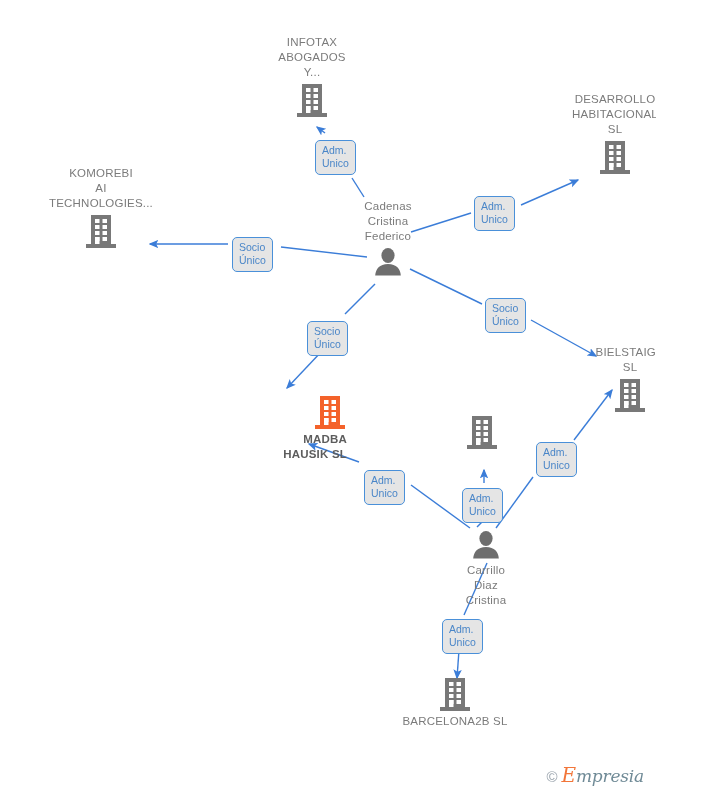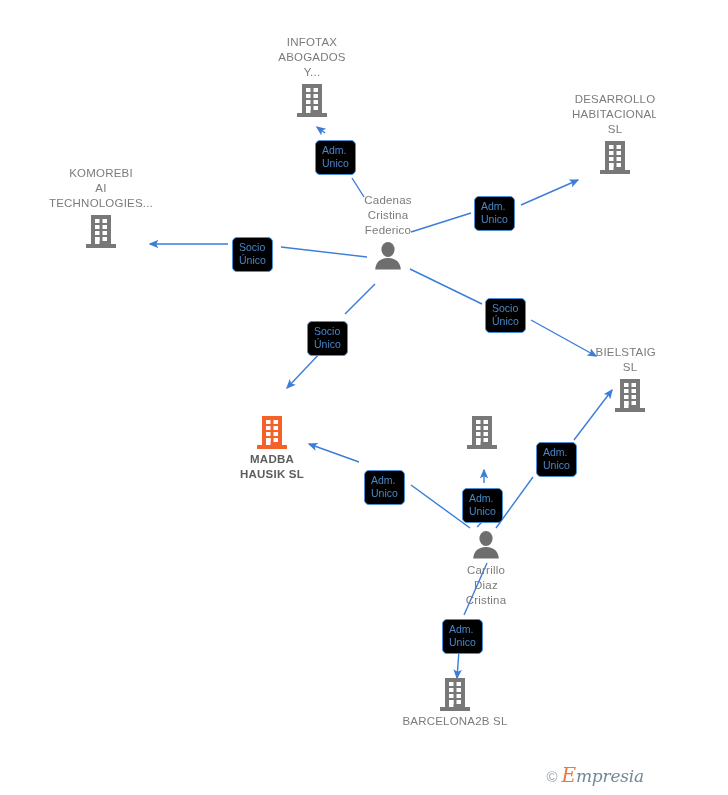--- a/index.html
+++ b/index.html
@@ -50,21 +50,21 @@
   }
   .node.label-above .node-label {
     margin-bottom: 2px;
   }
   .node.label-below .node-label {
     margin-top: 2px;
   }
   .edge-label {
     position: absolute;
     box-sizing: border-box;
-    background: #000000;
+    background: #e5e5e5;
     border: 1.3px solid #4a90d9;
     border-radius: 5px;
     color: #4a86c8;
     font-size: 10.5px;
     line-height: 13px;
     padding: 3px 6px 4px 6px;
     text-align: left;
     white-space: nowrap;
     box-shadow: 0 0 0 0 rgba(0,0,0,0);
   }
@@ -191,21 +191,21 @@
               <rect x="11" y="12" width="4.5" height="4" fill="#ffffff"></rect>
               <rect x="18.5" y="12" width="4.5" height="4" fill="#ffffff"></rect>
               <rect x="11" y="18" width="4.5" height="4" fill="#ffffff"></rect>
               <rect x="18.5" y="18" width="4.5" height="4" fill="#ffffff"></rect>
               <rect x="11" y="24" width="4.5" height="4" fill="#ffffff"></rect>
               <rect x="18.5" y="24" width="4.5" height="4" fill="#ffffff"></rect>
               <rect x="11" y="24" width="4.5" height="7" fill="#ffffff"></rect>
             </g>
           </svg></span>
       </div>
-      <div class="node label-above" style="left: 388px; top: 193px;">
+      <div class="node label-above" style="left: 388px; top: 199px;">
         <div class="node-label">
           <div>Cadenas</div>
           <div>Cristina</div>
           <div>Federico</div>
         </div>
         <span class="icon-wrap"><svg width="32" height="32" viewBox="0 0 32 32">
             <g fill="#6e6e6e">
               <ellipse cx="16" cy="9.5" rx="6.6" ry="7.4"></ellipse>
               <path d="M16 18 C7.5 18 3.6 23.2 3.2 29.4 L28.8 29.4 C28.4 23.2 24.5 18 16 18 Z"></path>
             </g>
@@ -225,21 +225,21 @@
               <rect x="11" y="12" width="4.5" height="4" fill="#ffffff"></rect>
               <rect x="18.5" y="12" width="4.5" height="4" fill="#ffffff"></rect>
               <rect x="11" y="18" width="4.5" height="4" fill="#ffffff"></rect>
               <rect x="18.5" y="18" width="4.5" height="4" fill="#ffffff"></rect>
               <rect x="11" y="24" width="4.5" height="4" fill="#ffffff"></rect>
               <rect x="18.5" y="24" width="4.5" height="4" fill="#ffffff"></rect>
               <rect x="11" y="24" width="4.5" height="7" fill="#ffffff"></rect>
             </g>
           </svg></span>
       </div>
-      <div class="node label-below focal" style="left: 272px; top: 414px;">
+      <div class="node label-below focal" style="left: 272px; top: 394px; text-align: right;">
         <span class="icon-wrap"><svg width="34" height="36" viewBox="0 0 34 36">
             <g fill="#f4622a">
               <rect x="7" y="2" width="20" height="29"></rect>
               <rect x="2" y="31" width="30" height="4"></rect>
               <rect x="11" y="6" width="4.5" height="4" fill="#ffffff"></rect>
               <rect x="18.5" y="6" width="4.5" height="4" fill="#ffffff"></rect>
               <rect x="11" y="12" width="4.5" height="4" fill="#ffffff"></rect>
               <rect x="18.5" y="12" width="4.5" height="4" fill="#ffffff"></rect>
               <rect x="11" y="18" width="4.5" height="4" fill="#ffffff"></rect>
               <rect x="18.5" y="18" width="4.5" height="4" fill="#ffffff"></rect>

